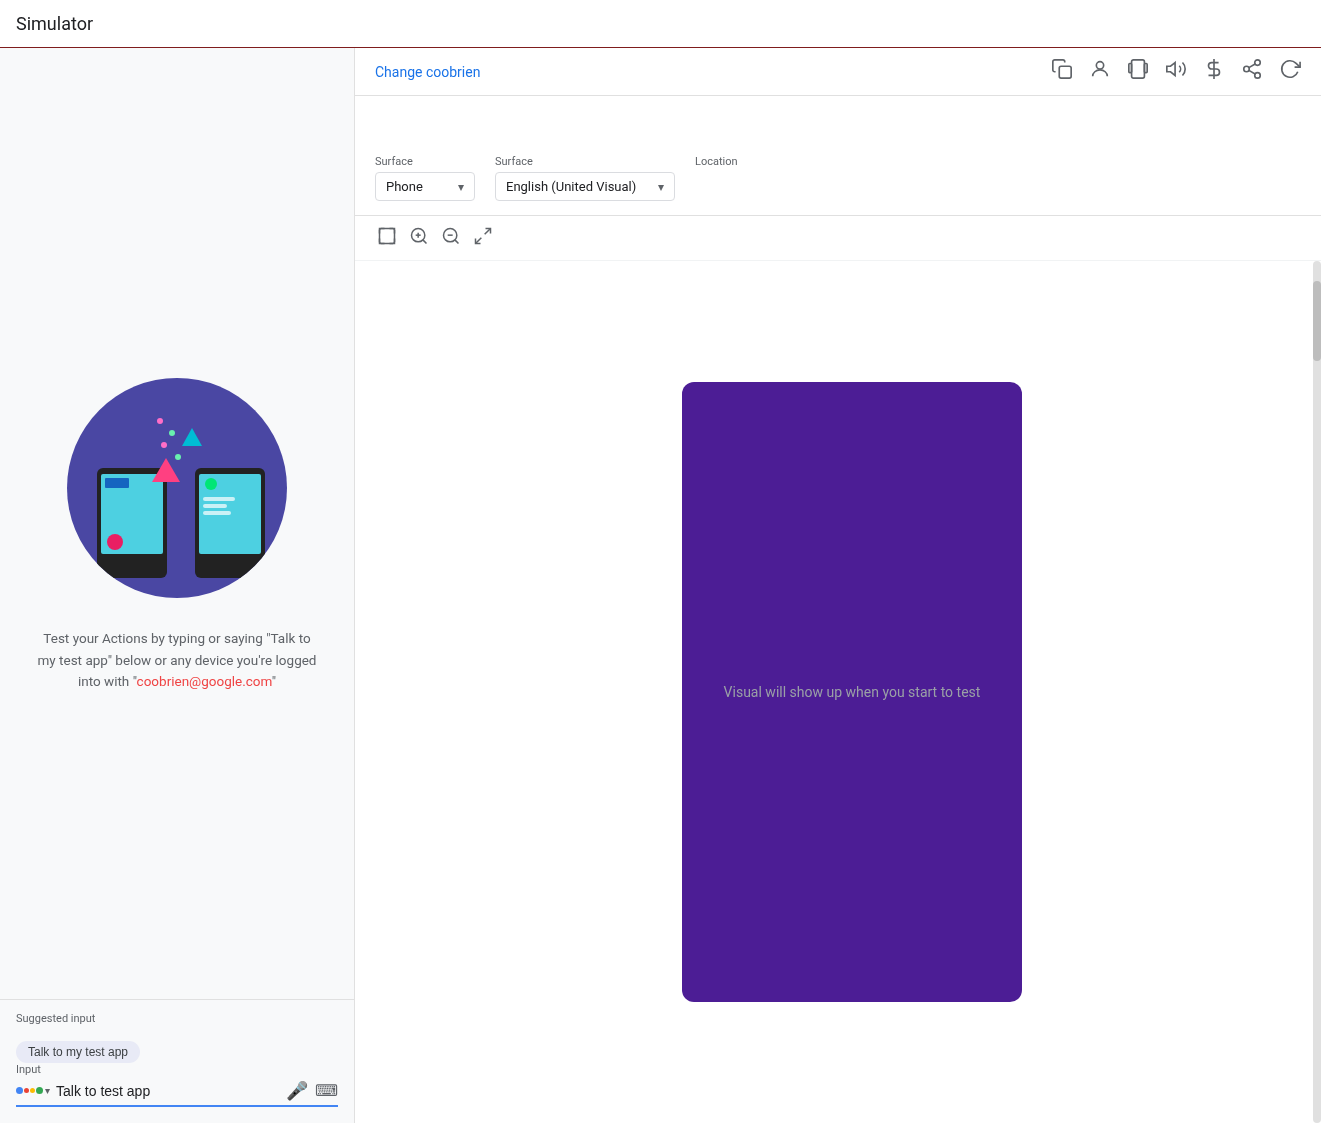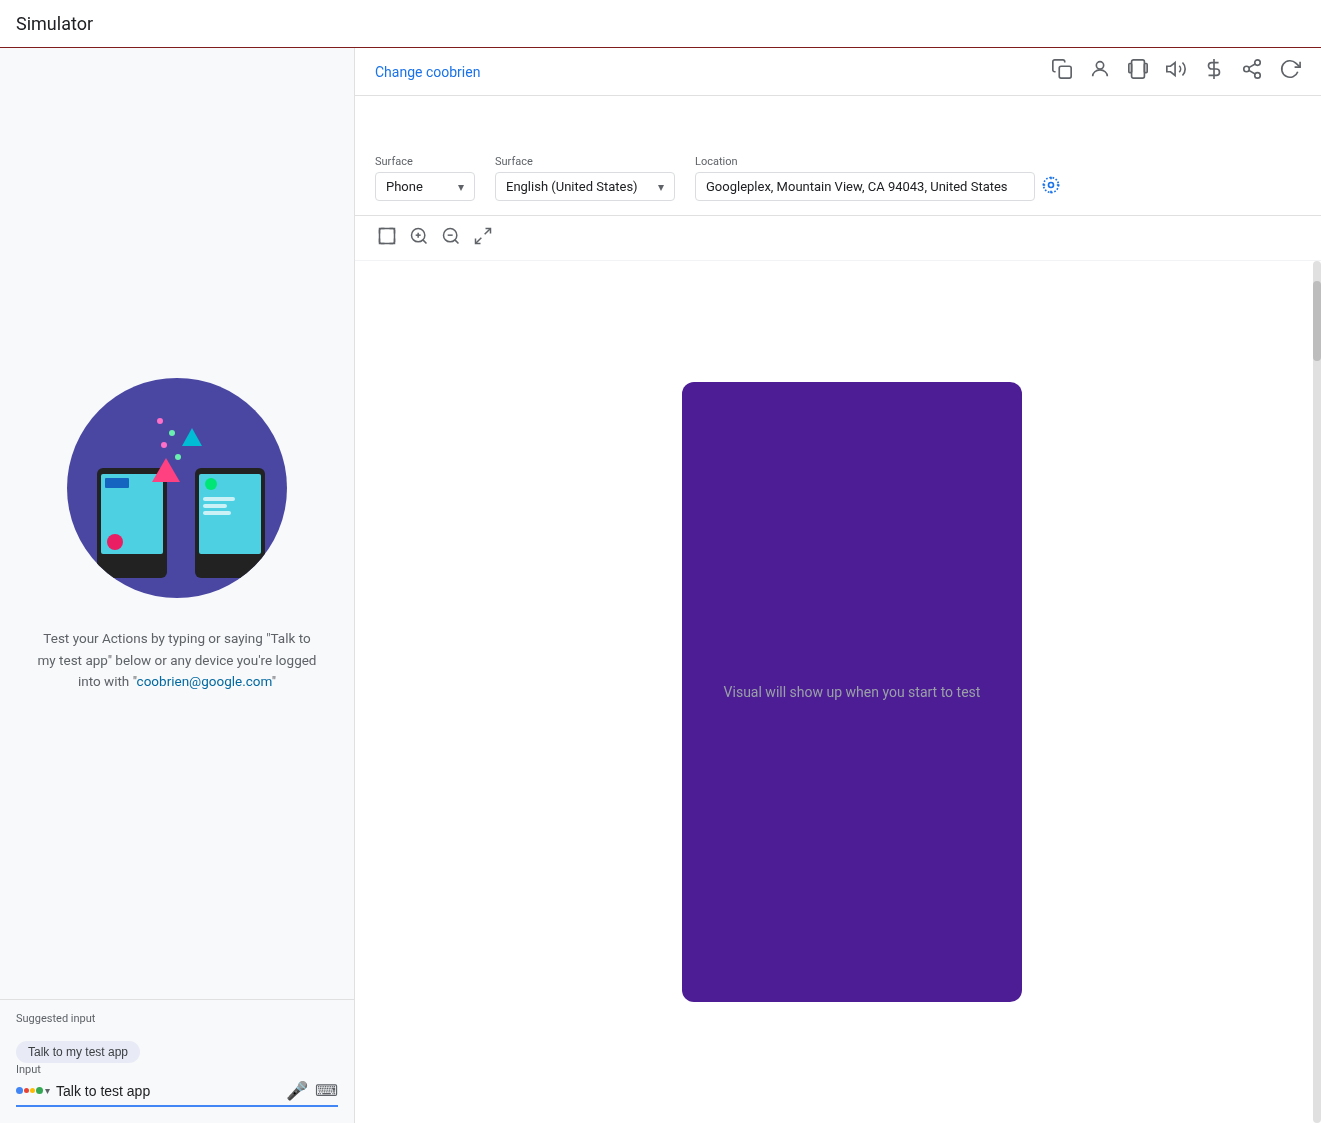--- a/index.html
+++ b/index.html
@@ -177,21 +177,21 @@
     .dot-small:nth-child(3) { top: 24px; left: 4px; background: #ff6ec7; }
     .dot-small:nth-child(4) { top: 36px; left: 18px; background: #69f0ae; }
     .left-panel-text {
       text-align: center;
       font-size: 13.5px;
       color: #5f6368;
       line-height: 1.6;
       max-width: 280px;
     }
     .left-panel-text a {
-      color: #0369a1;
+      color: #ef4444;
       text-decoration: none;
     }
     
     .left-panel-bottom {
       position: absolute;
       bottom: 0;
       left: 0;
       right: 0;
       background: #f8f9fa;
       border-top: 1px solid #e0e0e0;
@@ -563,41 +563,26 @@
       <div class="setting-group">
         <span class="setting-label">Surface</span>
         <div class="setting-select">
           <span>Phone</span>
           <span class="select-arrow">▾</span>
         </div>
       </div>
       <div class="setting-group">
         <span class="setting-label">Surface</span>
         <div class="setting-select setting-select-language">
-          <span>English (United States)</span>
+          <span>English (United Visual)</span>
           <span class="select-arrow">▾</span>
         </div>
       </div>
       <div class="setting-group">
         <span class="setting-label">Location</span>
-        <div style="display:flex; align-items:center;">
-          <div class="setting-select setting-select-location">
-            <span>Googleplex, Mountain View, CA 94043, United States</span>
-          </div>
-          <span class="location-icon-btn">
-            <svg width="20" height="20" viewBox="0 0 24 24" fill="none" stroke="#1a73e8" stroke-width="2">
-              <circle cx="12" cy="12" r="3"></circle>
-              <circle cx="12" cy="12" r="9" stroke-dasharray="2 2"></circle>
-              <line x1="12" y1="2" x2="12" y2="5"></line>
-              <line x1="12" y1="19" x2="12" y2="22"></line>
-              <line x1="2" y1="12" x2="5" y2="12"></line>
-              <line x1="19" y1="12" x2="22" y2="12"></line>
-            </svg>
-          </span>
-        </div>
       </div>
     </div>
 
 
     <div class="zoom-toolbar">
       <span class="zoom-btn">
         <svg width="20" height="20" viewBox="0 0 24 24" fill="none" stroke="#5f6368" stroke-width="1.8">
           <rect x="3" y="3" width="18" height="18" rx="2"></rect>
           <polyline points="9 3 3 3 3 9"></polyline>
           <polyline points="21 9 21 3 15 3"></polyline>

